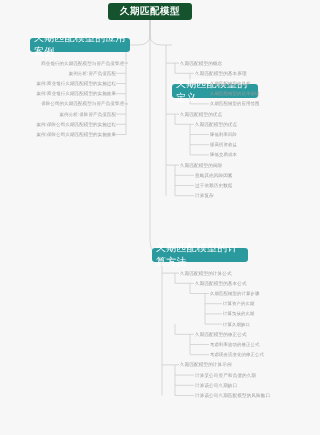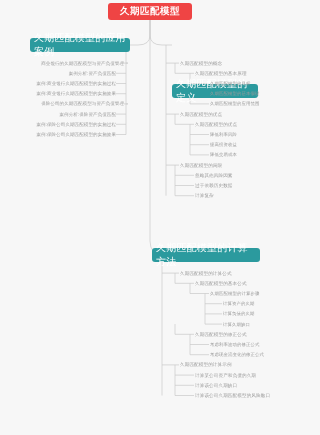--- a/index.html
+++ b/index.html
@@ -8,21 +8,21 @@
     background:#f7f7f7;
     font-family:"Liberation Sans","DejaVu Sans",sans-serif;
     overflow:hidden;position:relative;
   }
   #canvas{position:absolute;inset:0;width:300px;height:435px;}
   svg.links{position:absolute;left:0;top:0;width:300px;height:435px;pointer-events:none;}
 
   .node{position:absolute;box-sizing:border-box;}
 
   .root{
-    background:#ef4444;color:#ffffff;
+    background:#14532d;color:#ffffff;
     border-radius:3px;
     font-size:9.5px;font-weight:bold;
     display:flex;align-items:center;justify-content:center;
     letter-spacing:.5px;
   }
   .branch{
     background:#2b9a9e;color:#ffffff;
     border-radius:3px;
     font-size:10px;font-weight:normal;
     display:flex;align-items:center;justify-content:center;
@@ -150,21 +150,21 @@
       <div class="node leaf r" style="left: 210px; top: 98.8px; width: 88px; height: 10.2px; font-size: 4.4px;">久期匹配模型的应用范围</div>
       <div class="node leaf r" style="left: 180px; top: 109px; width: 118px; height: 10.2px; font-size: 4.6px;">久期匹配模型的优点</div>
       <div class="node leaf r" style="left: 195px; top: 119.2px; width: 103px; height: 10.2px; font-size: 4.6px;">久期匹配模型的优点</div>
       <div class="node leaf r" style="left: 210px; top: 129.4px; width: 88px; height: 10.2px; font-size: 4.4px;">降低利率风险</div>
       <div class="node leaf r" style="left: 210px; top: 139.6px; width: 88px; height: 10.2px; font-size: 4.4px;">提高投资收益</div>
       <div class="node leaf r" style="left: 210px; top: 149.8px; width: 88px; height: 10.2px; font-size: 4.4px;">降低交易成本</div>
       <div class="node leaf r" style="left: 180px; top: 160px; width: 118px; height: 10.2px; font-size: 4.6px;">久期匹配模型的局限</div>
       <div class="node leaf r" style="left: 195px; top: 170.2px; width: 103px; height: 10.2px; font-size: 4.6px;">忽略其他风险因素</div>
       <div class="node leaf r" style="left: 195px; top: 180.4px; width: 103px; height: 10.2px; font-size: 4.6px;">过于依赖历史数据</div>
       <div class="node leaf r" style="left: 195px; top: 190.6px; width: 103px; height: 10.2px; font-size: 4.6px;">计算复杂</div>
-      <div class="node branch" style="left: 152px; top: 248px; width: 108px; height: 14px;">久期匹配模型的计算方法</div>
+      <div class="node branch" style="left: 152px; top: 248px; width: 96px; height: 14px;">久期匹配模型的计算方法</div>
       <div class="node leaf r" style="left: 180px; top: 268px; width: 118px; height: 10.2px; font-size: 4.6px;">久期匹配模型的计算公式</div>
       <div class="node leaf r" style="left: 195px; top: 278.2px; width: 103px; height: 10.2px; font-size: 4.6px;">久期匹配模型的基本公式</div>
       <div class="node leaf r" style="left: 210px; top: 288.4px; width: 88px; height: 10.2px; font-size: 4.4px;">久期匹配模型的计算步骤</div>
       <div class="node leaf r" style="left: 223px; top: 298.6px; width: 75px; height: 10.2px; font-size: 4.4px;">计算资产的久期</div>
       <div class="node leaf r" style="left: 223px; top: 308.8px; width: 75px; height: 10.2px; font-size: 4.4px;">计算负债的久期</div>
       <div class="node leaf r" style="left: 223px; top: 319px; width: 75px; height: 10.2px; font-size: 4.4px;">计算久期缺口</div>
       <div class="node leaf r" style="left: 195px; top: 329.2px; width: 103px; height: 10.2px; font-size: 4.6px;">久期匹配模型的修正公式</div>
       <div class="node leaf r" style="left: 210px; top: 339.4px; width: 88px; height: 10.2px; font-size: 4.4px;">考虑利率波动的修正公式</div>
       <div class="node leaf r" style="left: 210px; top: 349.6px; width: 88px; height: 10.2px; font-size: 4.4px;">考虑现金流变化的修正公式</div>
       <div class="node leaf r" style="left: 180px; top: 359.8px; width: 118px; height: 10.2px; font-size: 4.6px;">久期匹配模型的计算示例</div>

